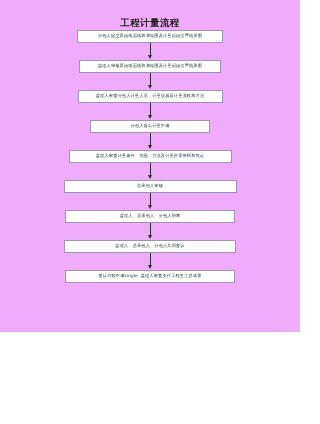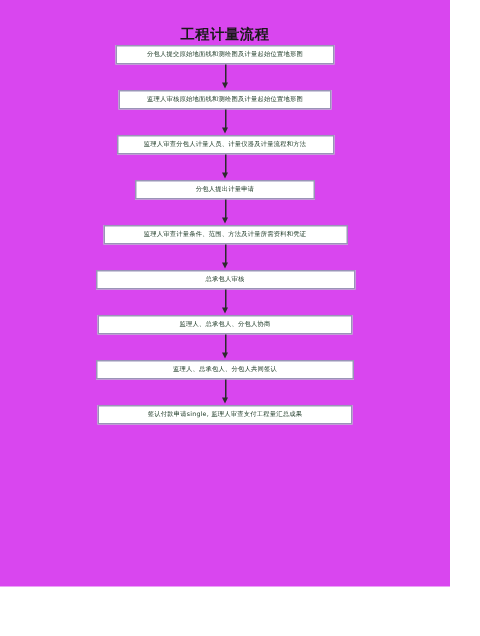--- a/index.html
+++ b/index.html
@@ -10,22 +10,22 @@
   body {
     width: 300px;
     height: 424px;
     overflow: hidden;
     font-family: "DejaVu Sans", "Liberation Sans", sans-serif;
   }
 
   #page {
     position: relative;
     width: 300px;
-    height: 391px;
-    background: #d946ef;
+    height: 332px;
+    background: #f0abfc;
   }
 
   .title {
     position: absolute;
     left: 0;
     top: 17px;
     width: 300px;
     text-align: center;
     font-size: 9.5px;
     font-weight: bold;

